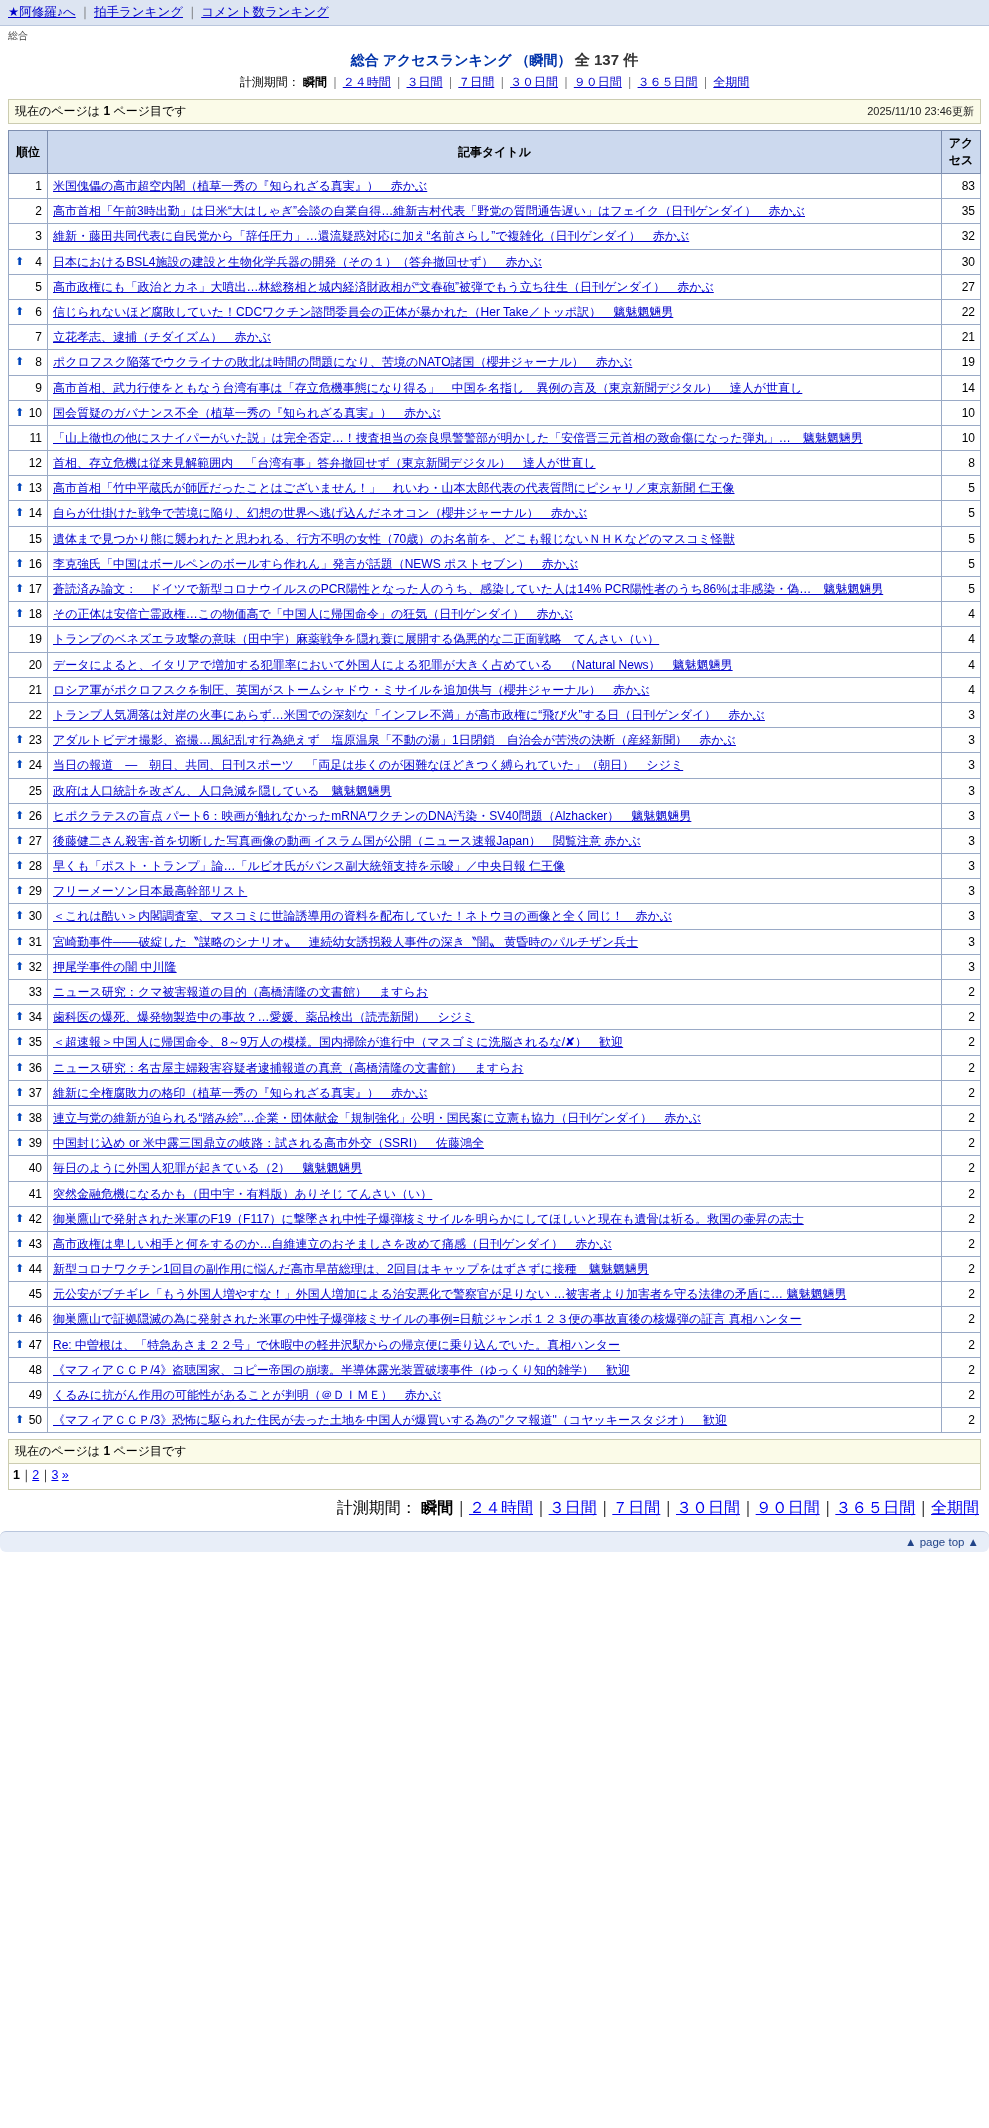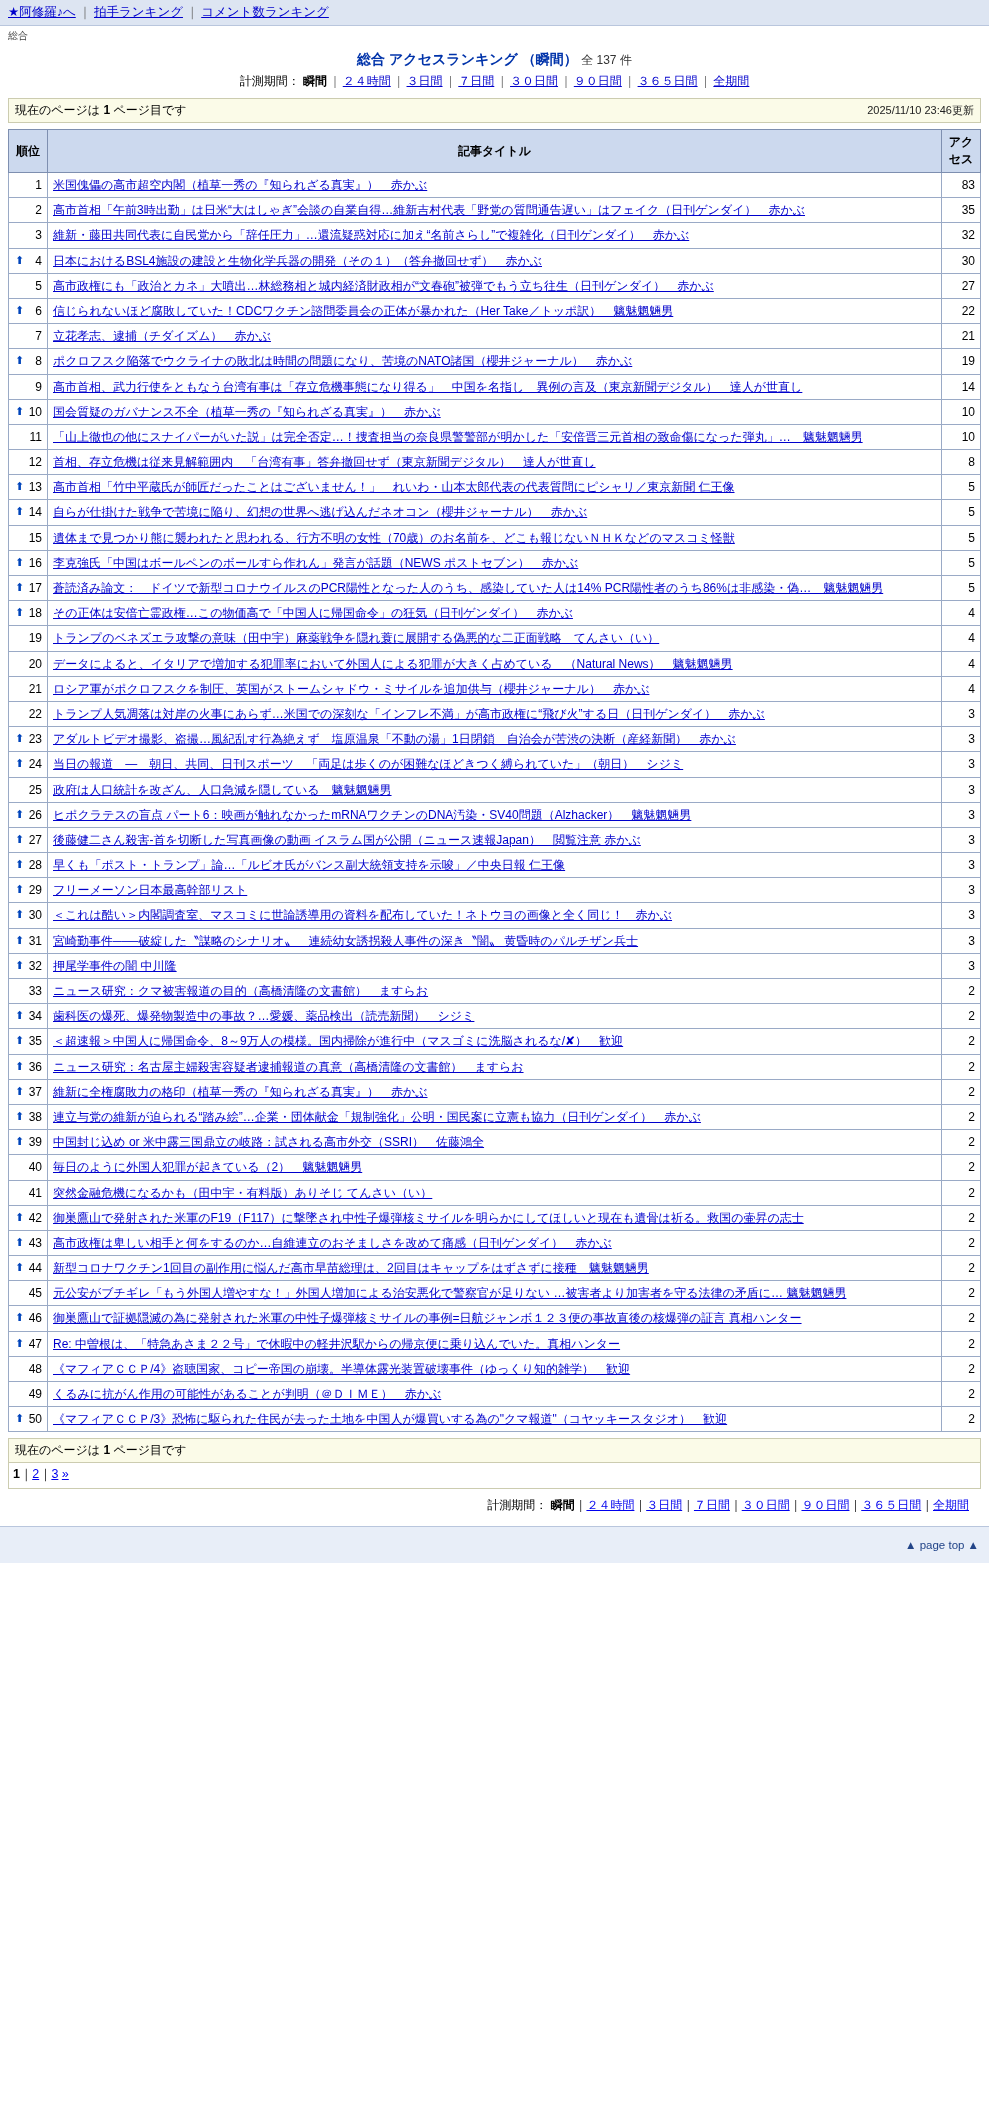--- a/index.html
+++ b/index.html
@@ -38,22 +38,22 @@
     text-align: center;
     padding: 6px 0 4px 0;
   }
   .headblock .title {
     color: #0033aa;
     font-weight: bold;
     font-size: 14px;
   }
   .headblock .count {
     color: #333;
-    font-size: 12px;
-    font-weight: normal;
+    font-size: 15px;
+    font-weight: bold;
     text-align: center;
   }
   .periodline {
     text-align: center;
     font-size: 12px;
     padding-bottom: 8px;
   }
   .periodline .lbl { color: #000; }
   .periodline .cur { font-weight: bold; color: #000; }
   .periodline a { color: #0000cc; text-decoration: underline; }
@@ -144,31 +144,32 @@
     margin: 0 8px;
     padding: 3px 4px 5px 4px;
     font-size: 12.5px;
     border-left: 1px solid #ccccb0;
     border-right: 1px solid #ccccb0;
     border-bottom: 1px solid #ccccb0;
     background: #fff;
   }
   .botperiod {
     text-align: right;
-    font-size: 12px;
-    padding: 8px 20px 6px 0;
+    font-size: 16px;
+    padding: 8px 10px 6px 0;
   }
   .pagetopbar {
     border-top: 1px solid #b9c6dd;
     background: #e8eef8;
     text-align: right;
-    padding: 12px 10px;
+    padding: 4px 10px;
     font-size: 11.5px;
     color: #224488;
     margin-top: 6px;
+    border-radius: 6px;
   }
   .pagetopbar a { color: #224488; text-decoration: none; }
 </style>
 </head>
 <body>
 
 <div class="page">
 
   <div class="topbar">
     <a href="#">★阿修羅♪へ</a><span class="sep">｜</span><a href="#">拍手ランキング</a><span class="sep">｜</span><a href="#">コメント数ランキング</a>

